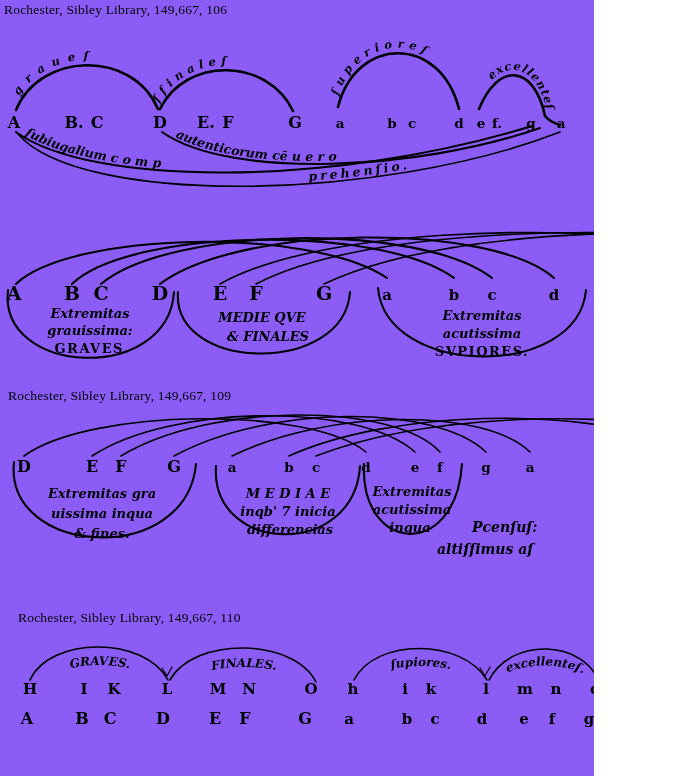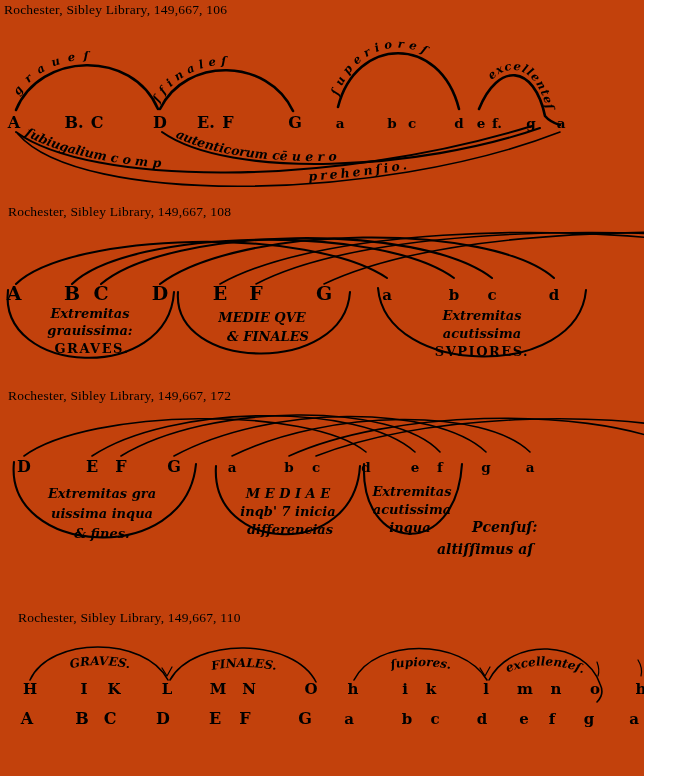--- a/index.html
+++ b/index.html
@@ -1,16 +1,16 @@
 <!DOCTYPE html>
 <html><head>
 <meta charset="utf-8">
 <style>
   html,body{margin:0;padding:0;background:#fff;}
-  .page{position:relative;width:644px;height:776px;background:#c2410c;overflow:hidden;
+  .page{position:relative;width:594px;height:776px;background:#8b5cf6;overflow:hidden;
         font-family:"Liberation Serif", serif;}
   .caption{position:absolute;font-size:13.5px;color:#000;letter-spacing:.2px;white-space:pre;}
   svg.fig{position:absolute;left:0;overflow:visible;display:block;}
   .ink{fill:none;stroke:#000;stroke-linecap:round;stroke-linejoin:round;}
   .w1{stroke-width:1.2}.w15{stroke-width:1.6}.w2{stroke-width:2.1}.w25{stroke-width:2.6}
   text{fill:#000;}
   .cap{font-family:"DejaVu Serif",serif;font-weight:bold;font-size:16px;text-anchor:middle;}
   .capL{font-family:"DejaVu Serif",serif;font-weight:bold;font-size:19px;text-anchor:middle;}
   .low{font-family:"DejaVu Serif",serif;font-weight:bold;font-size:13.5px;text-anchor:middle;}
   .lowL{font-family:"DejaVu Serif",serif;font-weight:bold;font-size:15px;text-anchor:middle;}
@@ -68,21 +68,20 @@
     <text class="low" x="340" y="100">a</text>
     <text class="low" x="392" y="100">b</text>
     <text class="low" x="412" y="100">c</text>
     <text class="low" x="459" y="100">d</text>
     <text class="low" x="481" y="100">e</text>
     <text class="low" x="497" y="100">f.</text>
     <text class="low" x="531" y="100">g</text>
     <text class="low" x="561" y="100">a</text>
   </svg>
 
-  <div class="caption" style="left:8px;top:204px">Rochester, Sibley Library, 149,667, 108</div>
 
   <svg class="fig" style="top:226px" width="684" height="164" viewBox="0 0 684 164">
 
     <path class="ink w2" d="M 16 58 C 70 6, 310 0, 387 52"></path>
     <path class="ink w2" d="M 72 58 C 130 2, 380 -2, 454 52"></path>
     <path class="ink w2" d="M 101 58 C 170 0, 420 -4, 492 52"></path>
     <path class="ink w2" d="M 160 58 C 240 -2, 490 -4, 554 52"></path>
     <path class="ink w15" d="M 220 58 C 320 2, 560 -2, 684 16"></path>
     <path class="ink w15" d="M 256 58 C 360 4, 590 2, 684 10"></path>
     <path class="ink w15" d="M 324 58 C 430 8, 610 6, 684 6"></path>
@@ -106,21 +105,21 @@
     <text class="capL" x="160" y="74">D</text>
     <text class="capL" x="220" y="74">E</text>
     <text class="capL" x="256" y="74">F</text>
     <text class="capL" x="324" y="74">G</text>
     <text class="lowL" x="387" y="74">a</text>
     <text class="lowL" x="454" y="74">b</text>
     <text class="lowL" x="492" y="74">c</text>
     <text class="lowL" x="554" y="74">d</text>
   </svg>
 
-  <div class="caption" style="left:8px;top:388px">Rochester, Sibley Library, 149,667, 172</div>
+  <div class="caption" style="left:8px;top:388px">Rochester, Sibley Library, 149,667, 109</div>
 
   <svg class="fig" style="top:404px" width="684" height="196" viewBox="0 0 684 196">
 
     <path class="ink w15" d="M 24 52 C 90 4, 310 2, 366 48"></path>
     <path class="ink w15" d="M 92 52 C 170 0, 360 -2, 415 48"></path>
     <path class="ink w15" d="M 121 52 C 210 -2, 395 -2, 440 48"></path>
     <path class="ink w15" d="M 174 52 C 270 0, 435 0, 486 48"></path>
     <path class="ink w15" d="M 232 52 C 330 4, 485 4, 530 48"></path>
     <path class="ink w15" d="M 289 52 C 390 6, 580 2, 672 40"></path>
     <path class="ink w15" d="M 316 52 C 430 8, 610 8, 684 26"></path>

